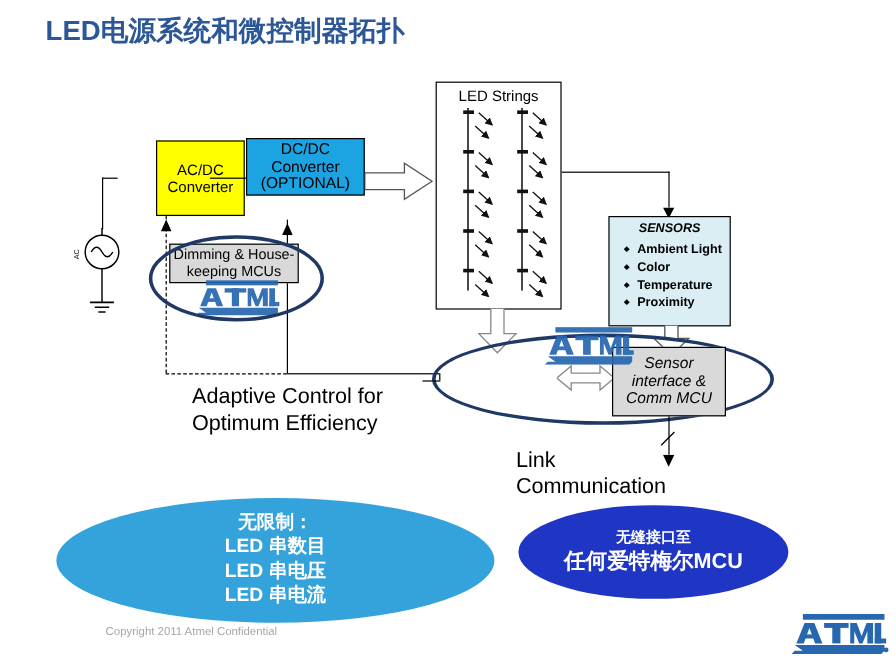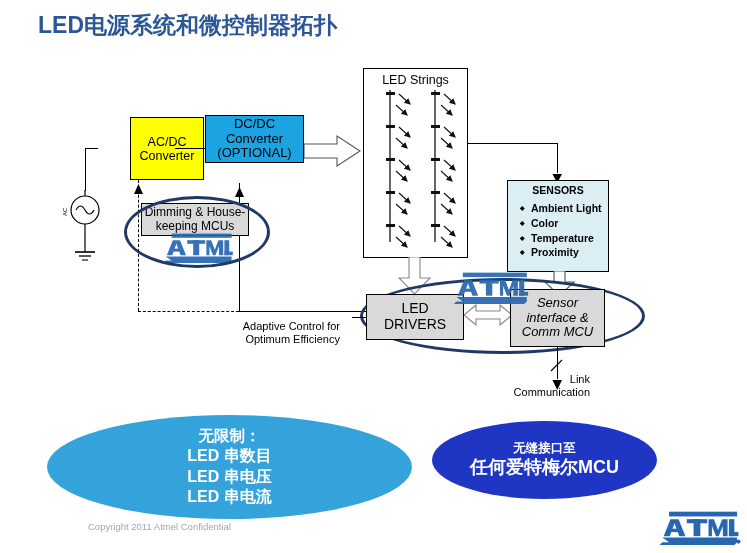--- a/index.html
+++ b/index.html
@@ -63,20 +63,21 @@
     justify-content: flex-start;
     align-items: stretch;
     padding: 4px 0 0 0;
     font-size: 10px;
   }
   #sensors .s-title {
     text-align: center;
     font-weight: bold;
     font-size: 10.5px;
     margin-bottom: 4px;
+    font-style: italic;
   }
   #sensors ul {
     margin: 0;
     padding: 0 0 0 12px;
     list-style: none;
   }
   #sensors li {
     font-weight: bold;
     font-size: 10.5px;
     line-height: 1.42;
@@ -126,22 +127,22 @@
     position: absolute;
     width: 0; border-left: 1px dashed #000;
   }
   .dashh {
     position: absolute;
     height: 0; border-top: 1px dashed #000;
   }
 
   .caption {
     position: absolute;
-    text-align: right;
-    font-size: 11px;
+    text-align: left;
+    font-size: 18px;
     color: #000;
     line-height: 1.2;
   }
   #adaptive-caption { left: 160px; top: 320px; width: 180px; }
   #comm-caption    { left: 430px; top: 373px; width: 160px; }
 
   .big-ellipse {
     position: absolute;
     border-radius: 50%;
     display: flex;
@@ -350,24 +351,20 @@
         <polygon points="74,12 82,12 88,28 94,12 102,12 102,37 95,37 95,22 89,37 85,37 79,22 79,37 74,37"></polygon>
         <rect x="104" y="12" width="8" height="25"></rect>
         <rect x="104" y="31" width="14" height="6"></rect>
       </g>
     </svg>
   </div>
 
   <div class="ellipse-outline" id="ell-left"></div>
   <div class="ellipse-outline" id="ell-right"></div>
 
-  <div class="blk" id="led-drivers">
-    <div>LED</div>
-    <div>DRIVERS</div>
-  </div>
 
   <div class="blockarrow" style="left:464px; top:303px;">
     <svg width="48" height="24" viewBox="0 0 48 24">
       <polygon points="0,12 12,2 12,8 36,8 36,2 48,12 36,22 36,16 12,16 12,22" fill="#ffffff" stroke="#888" stroke-width="1.1"></polygon>
     </svg>
   </div>
 
   <div class="blk" id="sensor-mcu">
     <div>Sensor</div>
     <div>interface &amp;</div>

